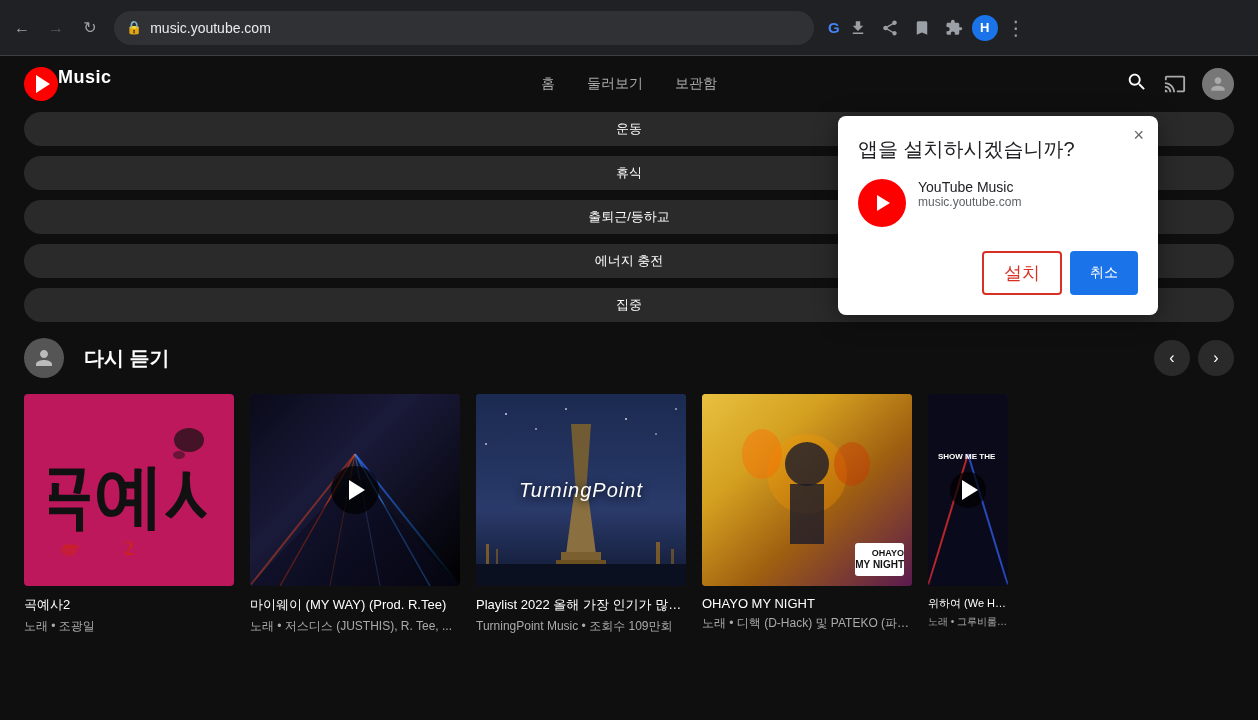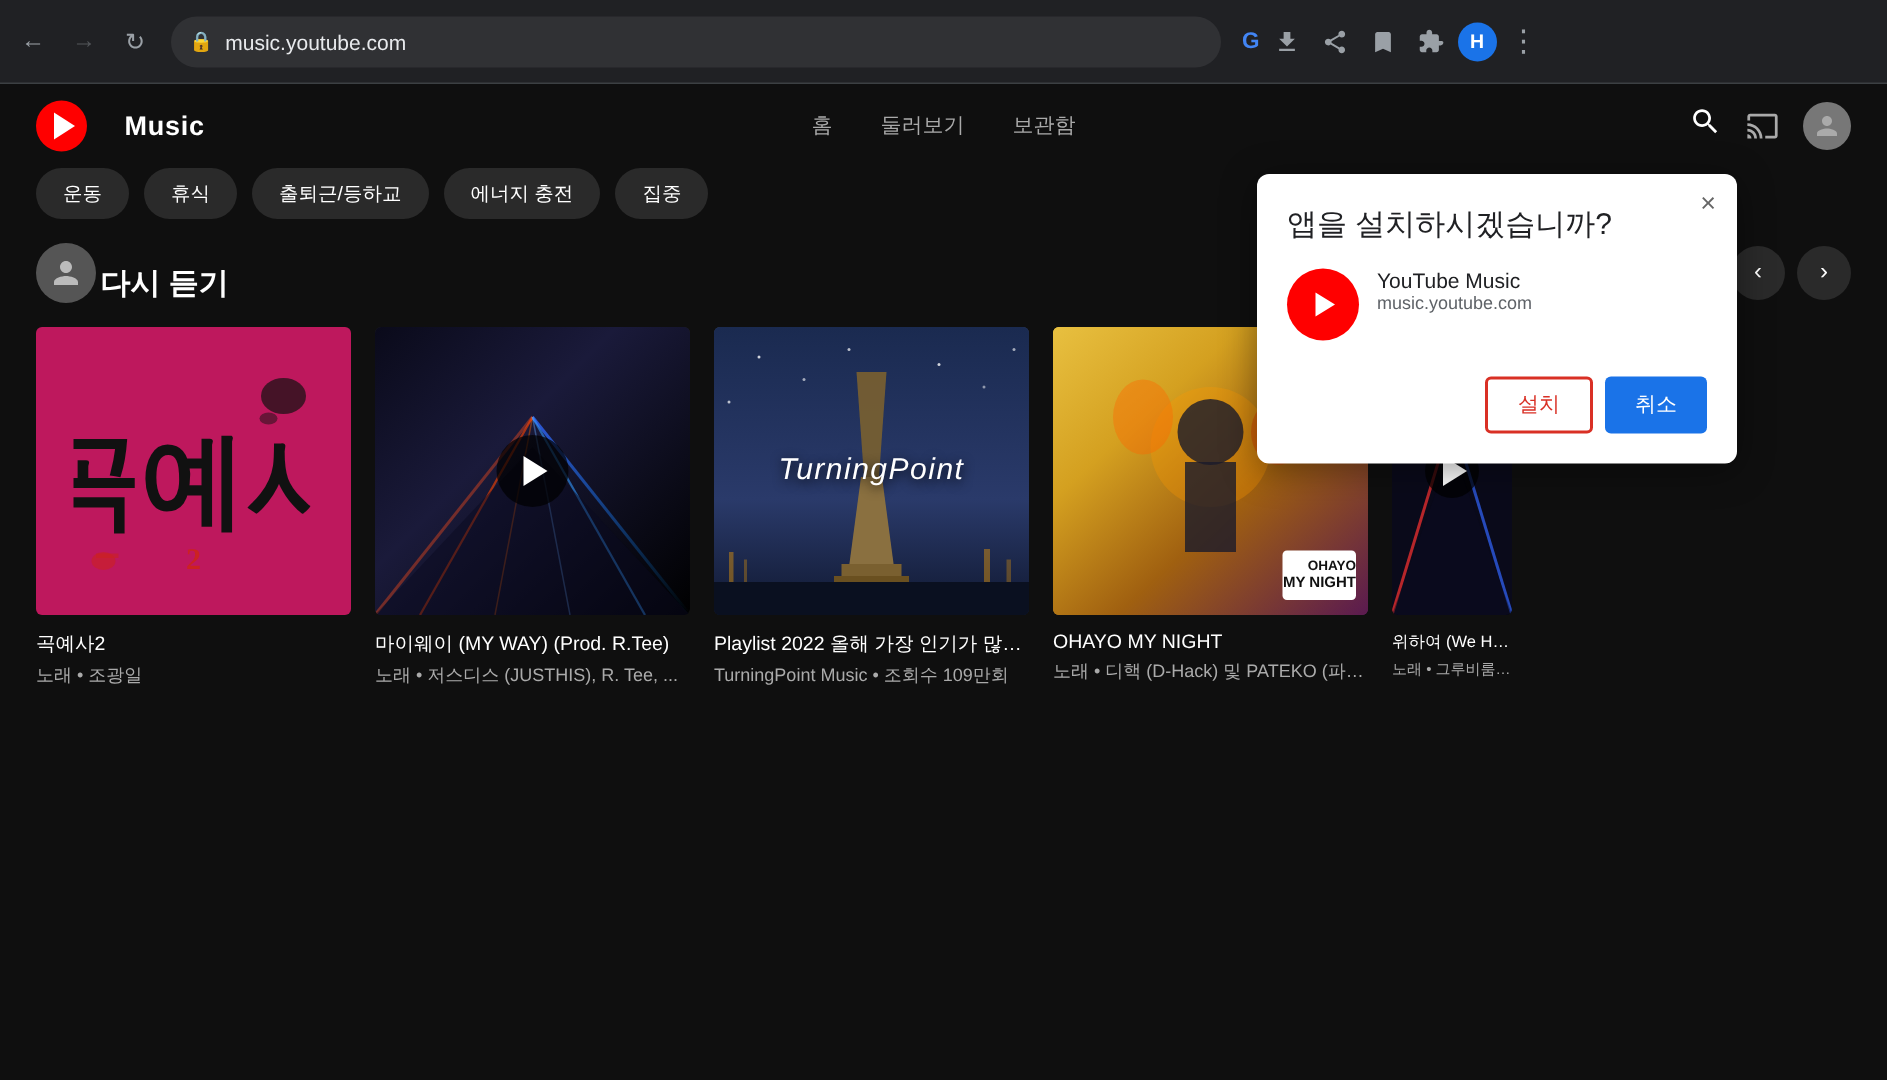--- a/index.html
+++ b/index.html
@@ -85,22 +85,22 @@
     .yt-header {
       background: #0f0f0f;
       height: 56px;
       display: flex;
       align-items: center;
       padding: 0 24px;
       position: relative;
     }
     .yt-logo {
       display: flex;
-      align-items: center;
-      gap: 25px;
+      align-items: flex-start;
+      gap: 0;
       margin-right: auto;
     }
     .yt-logo-icon {
       width: 34px; height: 34px;
       background: #ff0000;
       border-radius: 50%;
       display: flex; align-items: center; justify-content: center;
     }
     .yt-logo-icon::after {
       content: '';
@@ -154,20 +154,21 @@
       background: #777;
       display: flex; align-items: center; justify-content: center;
       cursor: pointer;
     }
 
     
     .categories {
       display: flex;
       gap: 10px;
       padding: 0 24px 16px;
+      flex-direction: column;
     }
     .category-pill {
       background: #2a2a2a;
       color: white;
       border: none;
       border-radius: 20px;
       padding: 8px 18px;
       font-size: 13px;
       cursor: pointer;
       white-space: nowrap;
@@ -178,22 +179,22 @@
       padding: 0 24px;
     }
     .section-header {
       display: flex;
       align-items: center;
       justify-content: space-between;
       margin-bottom: 16px;
     }
     .section-title-row {
       display: flex;
-      align-items: flex-end;
-      gap: 3px;
+      align-items: center;
+      gap: 20px;
     }
     .section-avatar {
       width: 40px; height: 40px;
       border-radius: 50%;
       background: #555;
       display: flex; align-items: center; justify-content: center;
     }
     .section-title {
       color: white;
       font-size: 20px;
@@ -404,21 +405,21 @@
       display: flex;
       justify-content: flex-end;
       gap: 8px;
     }
     .dialog-btn-install {
       padding: 8px 20px;
       border: 2px solid #d93025;
       border-radius: 4px;
       background: white;
       color: #d93025;
-      font-size: 14px;
+      font-size: 18px;
       font-weight: 500;
       cursor: pointer;
     }
     .dialog-btn-cancel {
       padding: 8px 20px;
       border: none;
       border-radius: 4px;
       background: #1a73e8;
       color: white;
       font-size: 14px;

